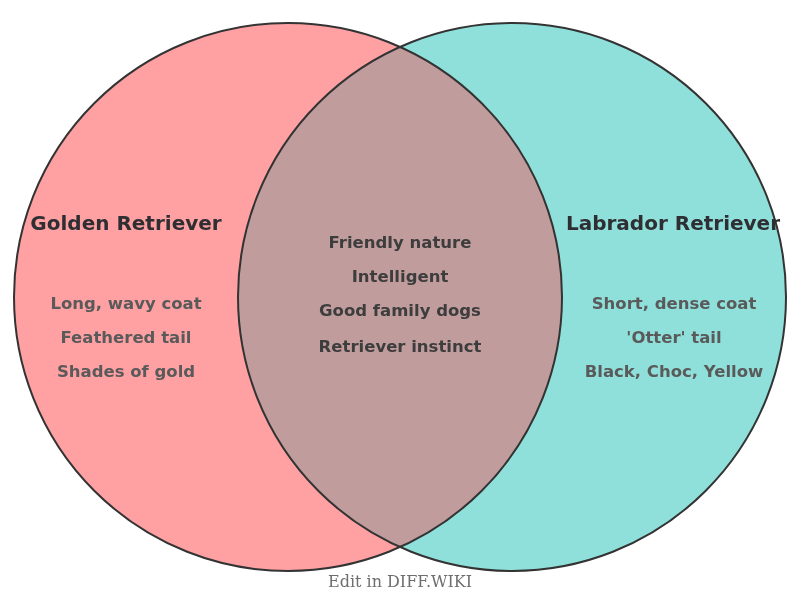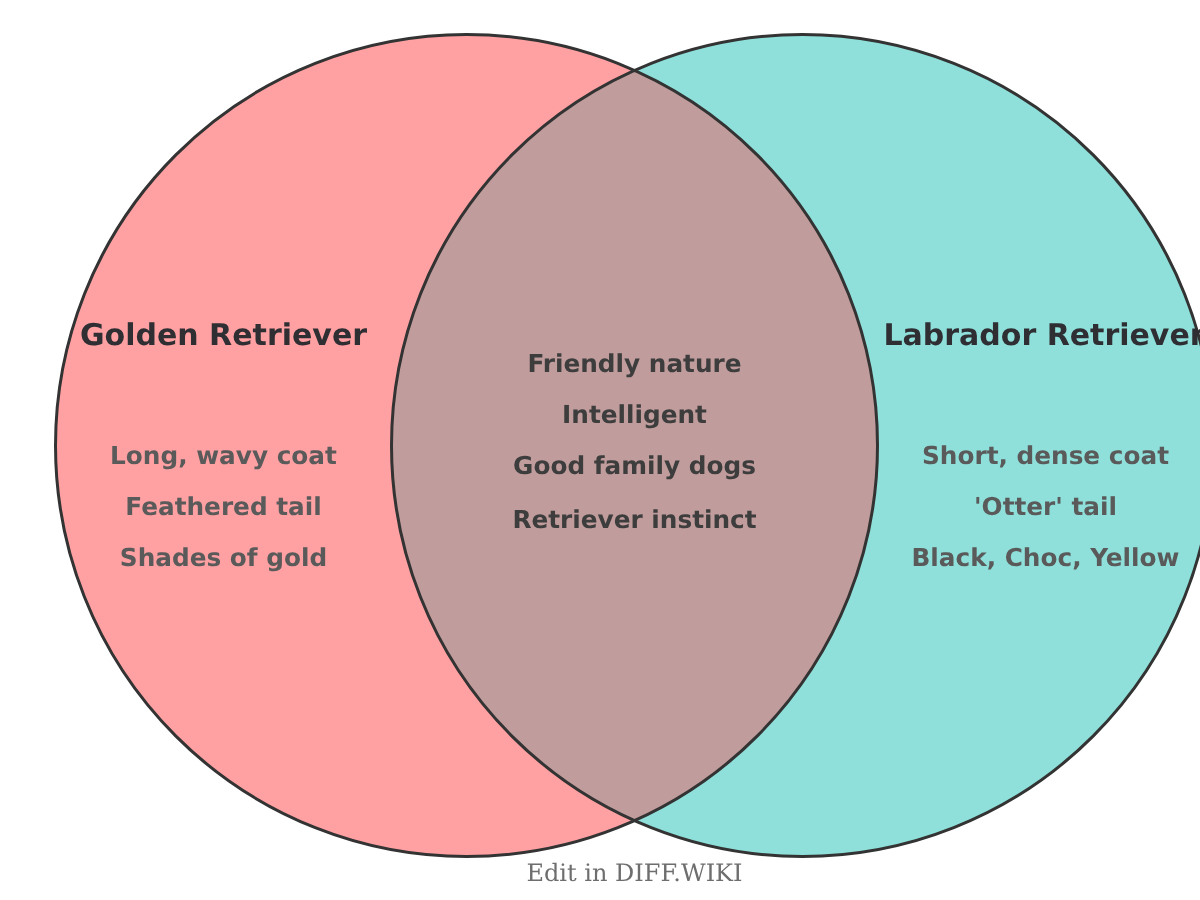--- a/index.html
+++ b/index.html
@@ -8,21 +8,20 @@
     background: #ffffff;
     width: 800px;
     height: 600px;
     overflow: hidden;
   }
   .stage {
     position: relative;
     width: 772px;
     height: 600px;
     background: #ffffff;
-    padding-left: 23px;
   }
   svg { display: block; }
   text {
     font-family: "DejaVu Sans", sans-serif;
     text-anchor: middle;
   }
   .set-title {
     font-size: 20px;
     font-weight: bold;
     fill: #2e2e33;

